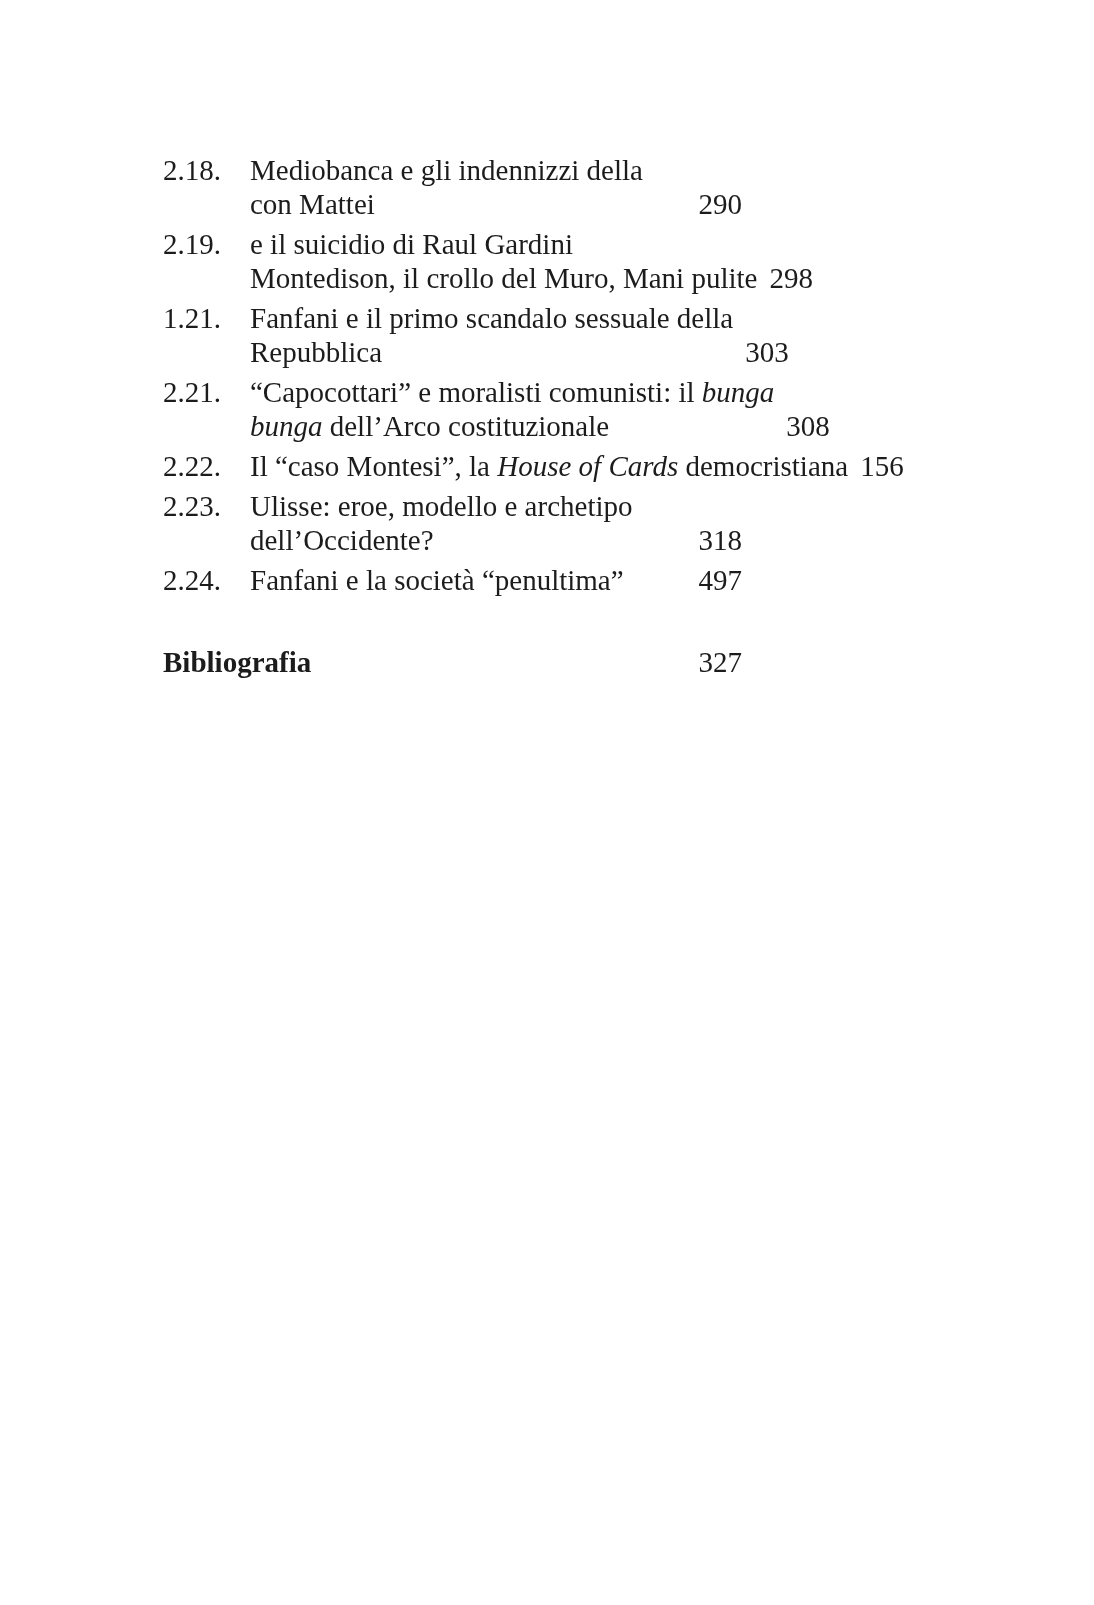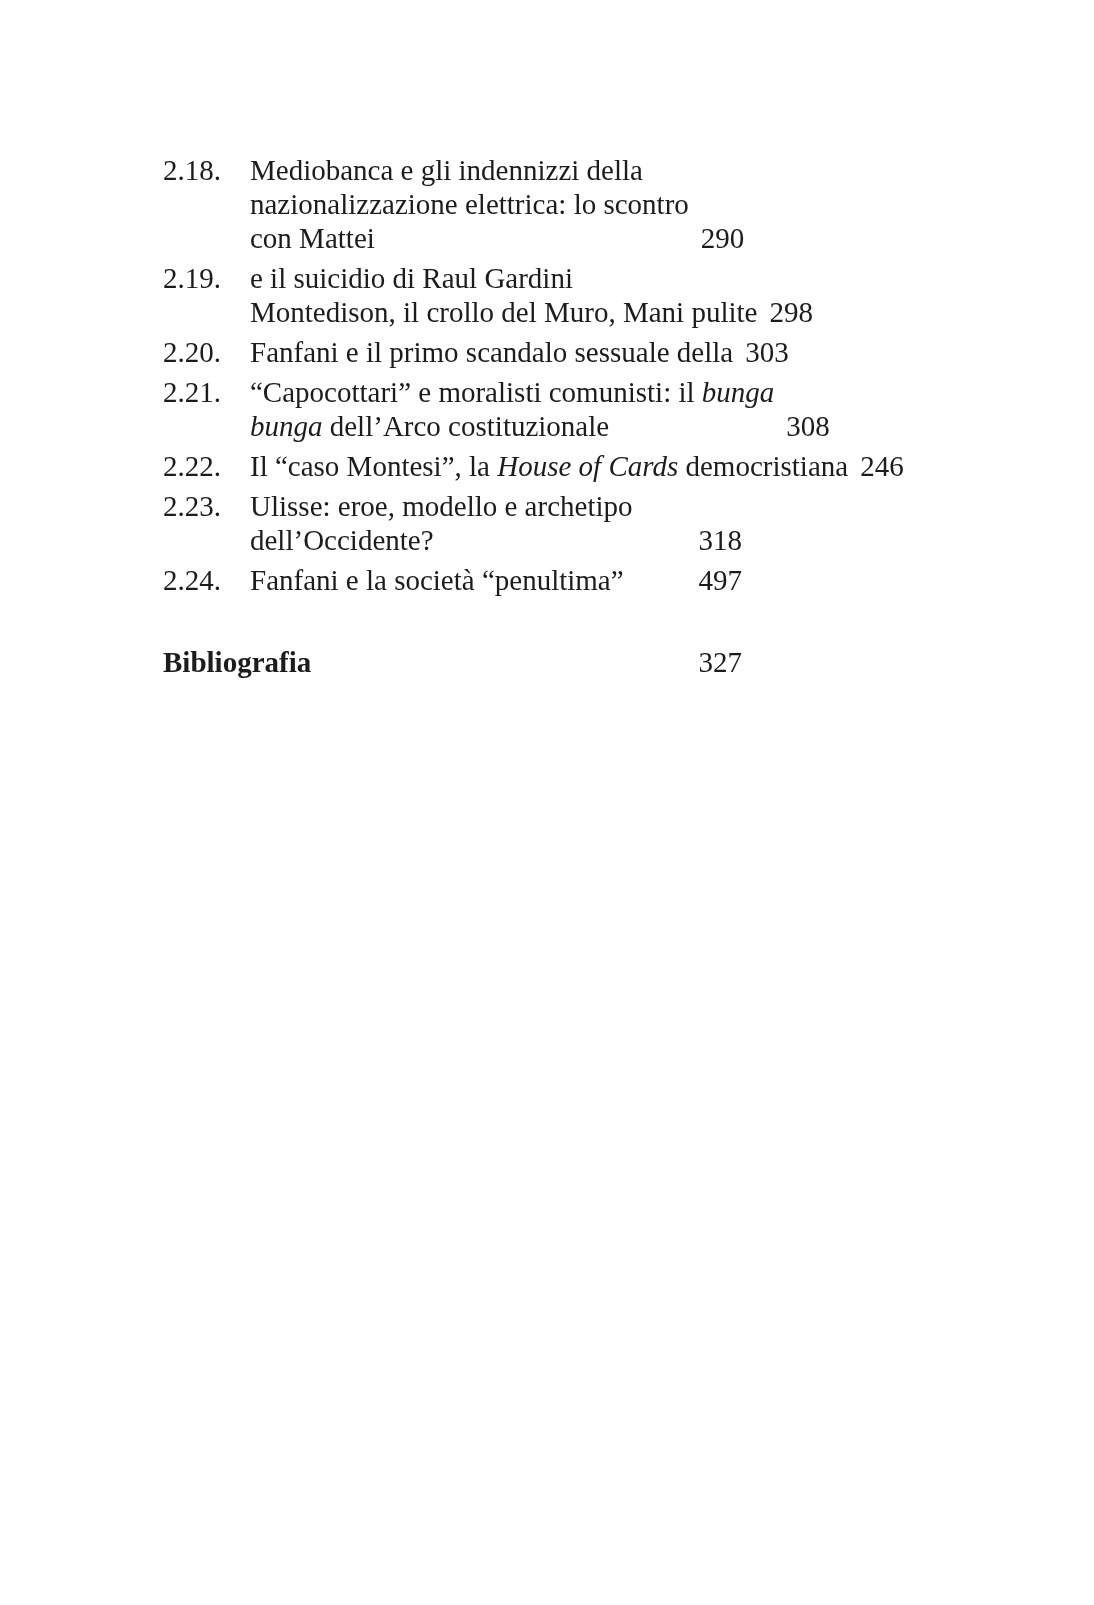--- a/index.html
+++ b/index.html
@@ -61,54 +61,54 @@
 </head>
 <body>
 
 <div class="page">
   <div class="toc">
     <div id="toc-list">
         <div class="entry">
           <div class="num">2.18.</div>
           <div class="txt">
             <div class="line"><span>Mediobanca e gli indennizzi della</span></div>
-            <div class="line"><span>nazionalizzazione elettrica: lo scontro</span></div>
             <div class="line"><span>con Mattei</span></div>
           </div>
           <div class="pg">290</div>
         </div>
         <div class="entry">
           <div class="num">2.19.</div>
           <div class="txt">
             <div class="line"><span>e il suicidio di Raul Gardini</span></div>
             <div class="line"><span>Montedison, il crollo del Muro, Mani pulite</span></div>
           </div>
           <div class="pg">298</div>
         </div>
         <div class="entry">
-          <div class="num">2.20.</div>
+          <div class="num">1.21.</div>
           <div class="txt">
             <div class="line"><span>Fanfani e il primo scandalo sessuale della</span></div>
+            <div class="line"><span>Repubblica</span></div>
           </div>
           <div class="pg">303</div>
         </div>
         <div class="entry">
           <div class="num">2.21.</div>
           <div class="txt">
             <div class="line"><span>“Capocottari” e moralisti comunisti: il </span><span class="it">bunga</span></div>
             <div class="line"><span class="it">bunga</span><span> dell’Arco costituzionale</span></div>
           </div>
           <div class="pg">308</div>
         </div>
         <div class="entry">
           <div class="num">2.22.</div>
           <div class="txt">
             <div class="line"><span>Il “caso Montesi”, la </span><span class="it">House of Cards</span><span> democristiana</span></div>
           </div>
-          <div class="pg">246</div>
+          <div class="pg">156</div>
         </div>
         <div class="entry">
           <div class="num">2.23.</div>
           <div class="txt">
             <div class="line"><span>Ulisse: eroe, modello e archetipo</span></div>
             <div class="line"><span>dell’Occidente?</span></div>
           </div>
           <div class="pg">318</div>
         </div>
         <div class="entry">

